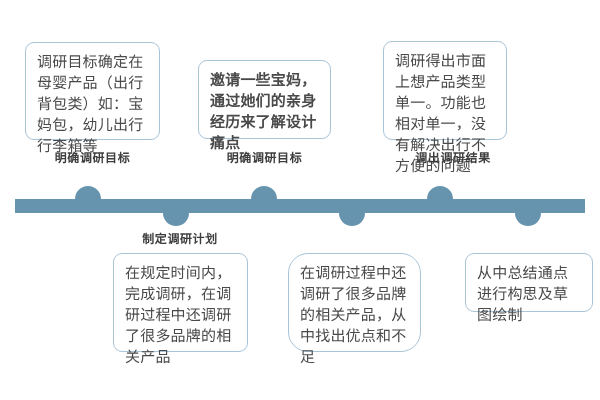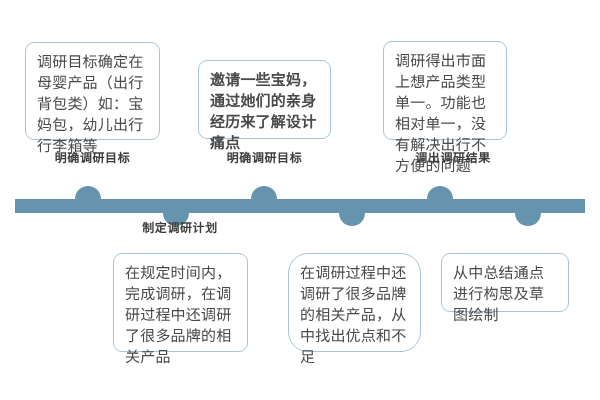--- a/index.html
+++ b/index.html
@@ -94,23 +94,23 @@
 
   <div class="timeline-bar"></div>
 
   <div class="marker up" style="left:75px;"></div>
   <div class="marker down" style="left:163px;"></div>
   <div class="marker up" style="left:251px;"></div>
   <div class="marker down" style="left:339px;"></div>
   <div class="marker up" style="left:427px;"></div>
   <div class="marker down" style="left:515px;"></div>
 
-  <div class="title" style="left:110px; top:218px; width:140px;">制定调研计划</div>
+  <div class="title" style="left:110px; top:229px; width:140px;">制定调研计划</div>
 
 
 
   <div class="box" style="left:113px; top:253px; width:135px; height:99px;">在规定时间内，完成调研，在调研过程中还调研了很多品牌的相关产品</div>
 
   <div class="box" style="left:288px; top:253px; width:133px; height:99px;border-radius:20px;">在调研过程中还调研了很多品牌的相关产品，从中找出优点和不足</div>
 
-  <div class="box" style="left:441px; top:253px; width:128px; height:59px;">从中总结通点进行构思及草图绘制</div>
+  <div class="box" style="left:465px; top:253px; width:128px; height:59px;">从中总结通点进行构思及草图绘制</div>
 
 </div>
 
 </body></html>

